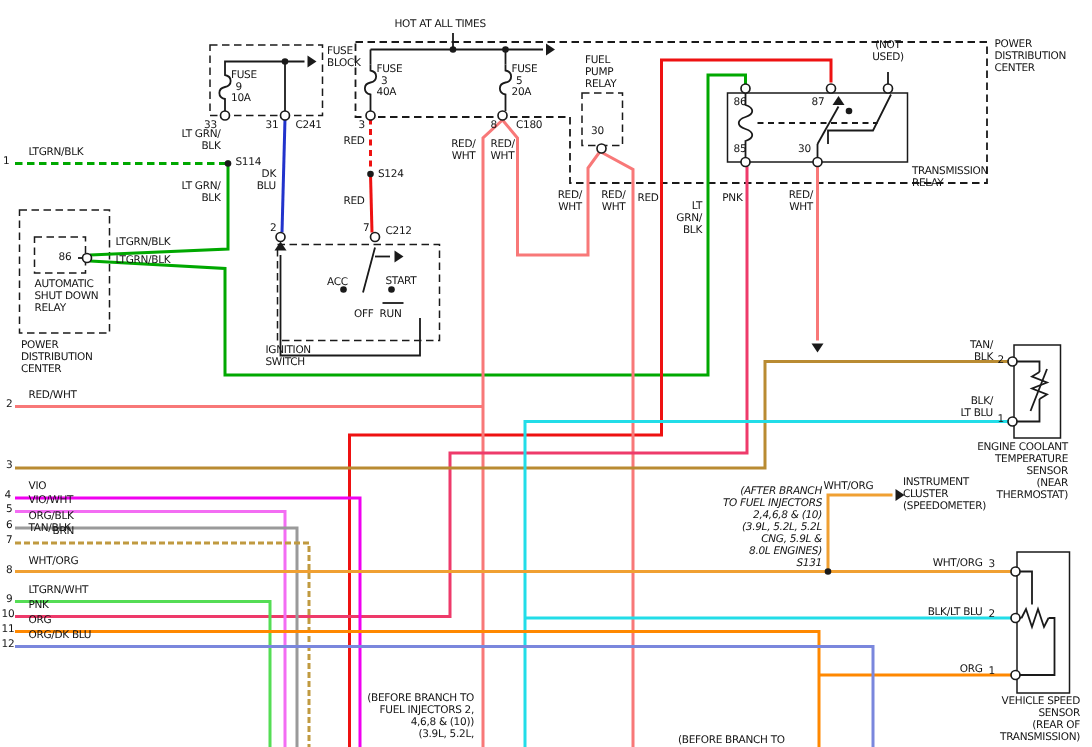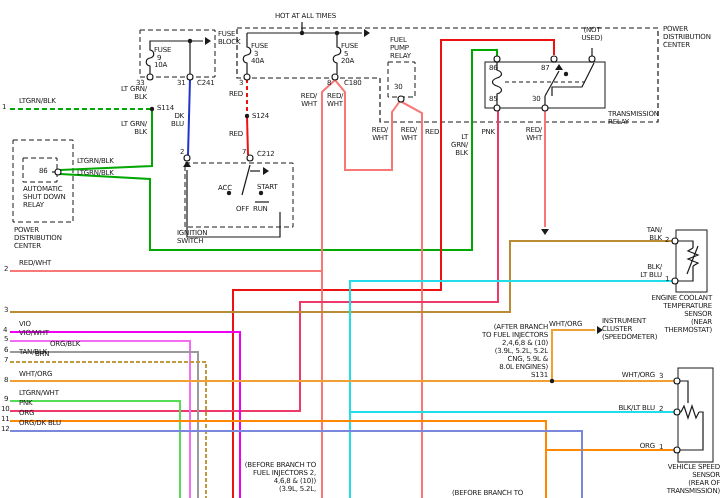--- a/index.html
+++ b/index.html
@@ -108,21 +108,21 @@
       <circle cx="261" cy="193" r="2.2" fill="#1a1a1a"></circle>
       <polygon points="205,37 205,45 211,41" fill="#1a1a1a"></polygon>
       <polygon points="364,29 364,37 370,33" fill="#1a1a1a"></polygon>
       <polygon points="597,326 597,334 603,330" fill="#1a1a1a"></polygon>
       <polygon points="263,167 263,175 269,171" fill="#1a1a1a"></polygon>
       <polygon points="183,167 191,167 187,161" fill="#1a1a1a"></polygon>
       <polygon points="541,229 549,229 545,235" fill="#1a1a1a"></polygon>
       <polygon points="555,70 563,70 559,64" fill="#1a1a1a"></polygon>
     </svg>
   <div id="labels">
-      <div class="lbl l" style="top: 12px; left: 275px;">HOT AT ALL TIMES</div>
+      <div class="lbl l" style="top: 12px; left: 263px;">HOT AT ALL TIMES</div>
       <div class="lbl l" style="top: 30px; left: 218px;">FUSE
 BLOCK</div>
       <div class="lbl l" style="top: 46px; left: 154px;">FUSE</div>
       <div class="lbl l" style="top: 54px; left: 157px;">9</div>
       <div class="lbl l" style="top: 61px; left: 154px;">10A</div>
       <div class="lbl l" style="top: 79px; left: 136px;">33</div>
       <div class="lbl l" style="top: 79px; left: 177px;">31</div>
       <div class="lbl l" style="top: 79px; left: 197px;">C241</div>
       <div class="lbl l" style="top: 42px; left: 251px;">FUSE</div>
       <div class="lbl l" style="top: 50px; left: 254px;">3</div>
@@ -180,21 +180,21 @@
       <div class="lbl l" style="top: 97px; left: 19px;">LTGRN/BLK</div>
       <div class="lbl l" style="top: 265px; left: 4px;">2</div>
       <div class="lbl l" style="top: 259px; left: 19px;">RED/WHT</div>
       <div class="lbl l" style="top: 306px; left: 4px;">3</div>
       <div class="lbl l" style="top: 300px; left: 19px; margin-top: 48px;">TAN/BLK</div>
       <div class="lbl l" style="top: 326px; left: 3px;">4</div>
       <div class="lbl l" style="top: 320px; left: 19px;">VIO</div>
       <div class="lbl l" style="top: 335px; left: 4px;">5</div>
       <div class="lbl l" style="top: 329px; left: 19px;">VIO/WHT</div>
       <div class="lbl l" style="top: 346px; left: 4px;">6</div>
-      <div class="lbl l" style="top: 340px; left: 19px; margin-left: 31px;">ORG/BLK</div>
+      <div class="lbl l" style="top: 340px; left: 19px;">ORG/BLK</div>
       <div class="lbl l" style="top: 356px; left: 4px;">7</div>
       <div class="lbl l" style="top: 350px; left: 19px; padding-left: 16px;">BRN</div>
       <div class="lbl l" style="top: 376px; left: 4px;">8</div>
       <div class="lbl l" style="top: 370px; left: 19px;">WHT/ORG</div>
       <div class="lbl l" style="top: 395px; left: 4px;">9</div>
       <div class="lbl l" style="top: 389px; left: 19px;">LTGRN/WHT</div>
       <div class="lbl l" style="top: 405px; left: 1px;">10</div>
       <div class="lbl l" style="top: 399px; left: 19px;">PNK</div>
       <div class="lbl l" style="top: 415px; left: 1px;">11</div>
       <div class="lbl l" style="top: 409px; left: 19px;">ORG</div>
@@ -208,21 +208,21 @@
 WHT</div>
       <div class="lbl r" style="top: 126px; right: 311px;">RED/
 WHT</div>
       <div class="lbl l" style="top: 128px; left: 425px;">RED</div>
       <div class="lbl r" style="top: 133px; right: 260px;">LT
 GRN/
 BLK</div>
       <div class="lbl r" style="top: 128px; right: 233px;">PNK</div>
       <div class="lbl r" style="top: 126px; right: 186px;">RED/
 WHT</div>
-      <div class="lbl r" style="top: 323px; right: 180px;">(AFTER BRANCH
+      <div class="lbl r" style="top: 323px; right: 180px; font-style: italic;">(AFTER BRANCH
 TO FUEL INJECTORS
 2,4,6,8 &amp; (10)
 (3.9L, 5.2L, 5.2L
 CNG, 5.9L &amp;
 8.0L ENGINES)
 S131</div>
       <div class="lbl l" style="top: 320px; left: 549px;">WHT/ORG</div>
       <div class="lbl l" style="top: 317px; left: 602px;">INSTRUMENT
 CLUSTER
 (SPEEDOMETER)</div>

